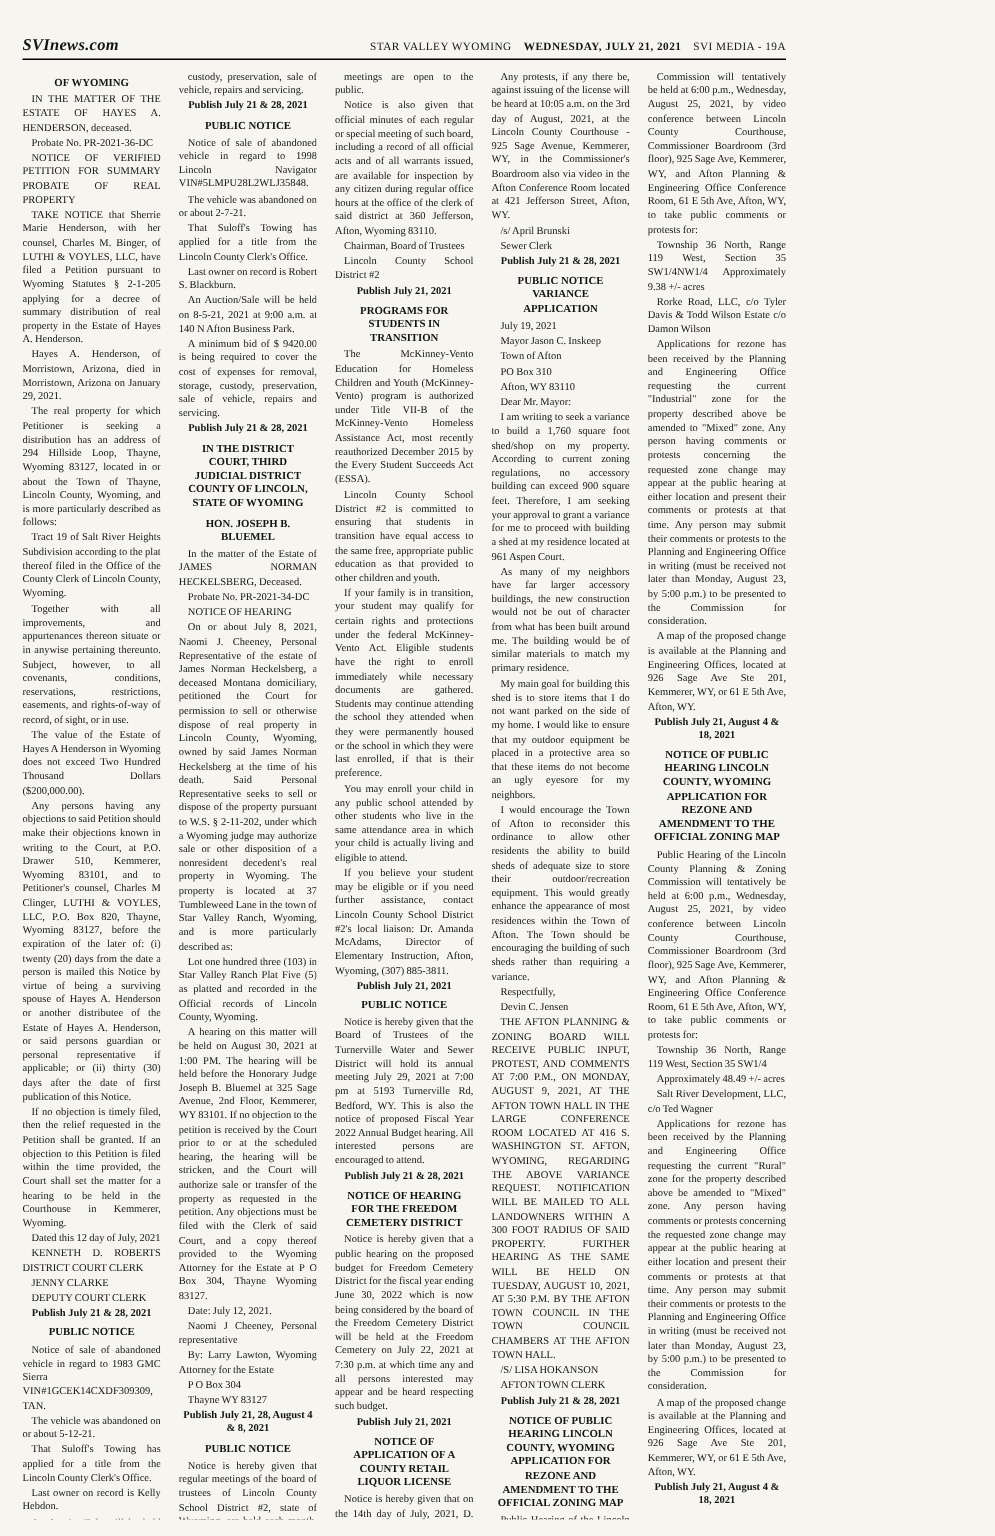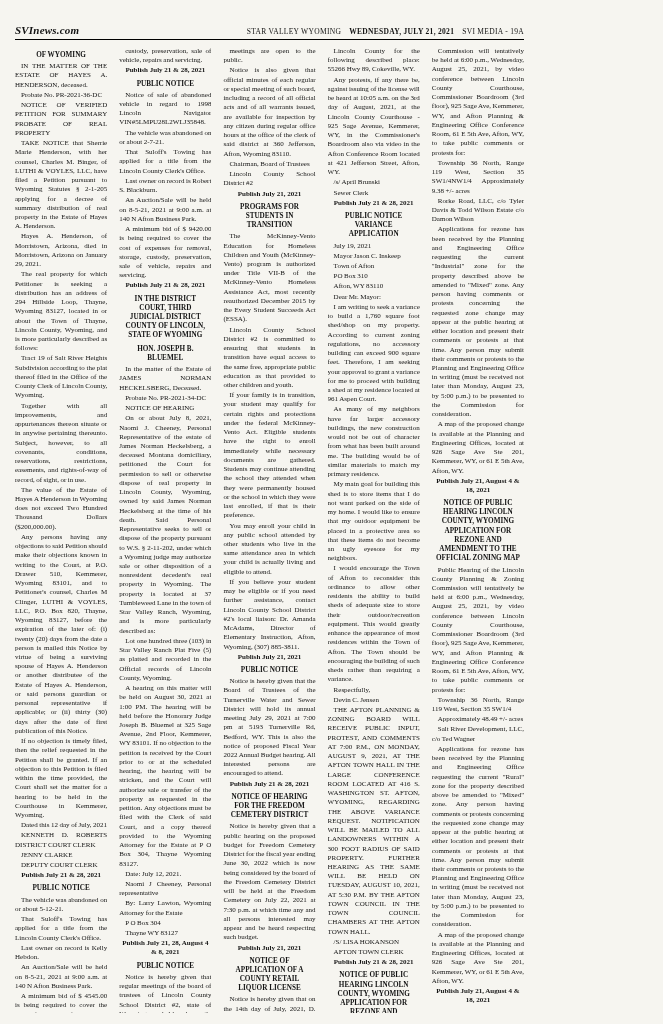--- a/index.html
+++ b/index.html
@@ -64,20 +64,21 @@
         <p class="p">Together with all improvements, and appurtenances thereon situate or in anywise pertaining thereunto. Subject, however, to all covenants, conditions, reservations, restrictions, easements, and rights-of-way of record, of sight, or in use.</p>
         <p class="p">The value of the Estate of Hayes A Henderson in Wyoming does not exceed Two Hundred Thousand Dollars ($200,000.00).</p>
         <p class="p">Any persons having any objections to said Petition should make their objections known in writing to the Court, at P.O. Drawer 510, Kemmerer, Wyoming 83101, and to Petitioner's counsel, Charles M Clinger, LUTHI &amp; VOYLES, LLC, P.O. Box 820, Thayne, Wyoming 83127, before the expiration of the later of: (i) twenty (20) days from the date a person is mailed this Notice by virtue of being a surviving spouse of Hayes A. Henderson or another distributee of the Estate of Hayes A. Henderson, or said persons guardian or personal representative if applicable; or (ii) thirty (30) days after the date of first publication of this Notice.</p>
         <p class="p">If no objection is timely filed, then the relief requested in the Petition shall be granted. If an objection to this Petition is filed within the time provided, the Court shall set the matter for a hearing to be held in the Courthouse in Kemmerer, Wyoming.</p>
         <p class="p">Dated this 12 day of July, 2021</p>
         <p class="p">KENNETH D. ROBERTS DISTRICT COURT CLERK</p>
         <p class="p">JENNY CLARKE</p>
         <p class="p">DEPUTY COURT CLERK</p>
         <p class="pub">Publish July 21 &amp; 28, 2021</p>
         <p class="h">PUBLIC NOTICE</p>
+        <p class="p">Notice of sale of abandoned vehicle in regard to 1983 GMC Sierra VIN#1GCEK14CXDF309309, TAN.</p>
         <p class="p">The vehicle was abandoned on or about 5-12-21.</p>
         <p class="p">That Suloff's Towing has applied for a title from the Lincoln County Clerk's Office.</p>
         <p class="p">Last owner on record is Kelly Hebdon.</p>
         <p class="p">An Auction/Sale will be held on 8-5-21, 2021 at 9:00 a.m. at 140 N Afton Business Park.</p>
         <p class="p">A minimum bid of $ 4545.00 is being required to cover the cost of expenses for removal, storage,</p>
       </div>
       <div class="col">
         <p class="p">custody, preservation, sale of vehicle, repairs and servicing.</p>
         <p class="pub">Publish July 21 &amp; 28, 2021</p>
         <p class="h">PUBLIC NOTICE</p>
@@ -121,21 +122,20 @@
         <p class="h">PUBLIC NOTICE</p>
         <p class="p">Notice is hereby given that the Board of Trustees of the Turnerville Water and Sewer District will hold its annual meeting July 29, 2021 at 7:00 pm at 5193 Turnerville Rd, Bedford, WY. This is also the notice of proposed Fiscal Year 2022 Annual Budget hearing. All interested persons are encouraged to attend.</p>
         <p class="pub">Publish July 21 &amp; 28, 2021</p>
         <p class="h">NOTICE OF HEARING FOR THE FREEDOM CEMETERY DISTRICT</p>
         <p class="p">Notice is hereby given that a public hearing on the proposed budget for Freedom Cemetery District for the fiscal year ending June 30, 2022 which is now being considered by the board of the Freedom Cemetery District will be held at the Freedom Cemetery on July 22, 2021 at 7:30 p.m. at which time any and all persons interested may appear and be heard respecting such budget.</p>
         <p class="pub">Publish July 21, 2021</p>
         <p class="h">NOTICE OF APPLICATION OF A COUNTY RETAIL LIQUOR LICENSE</p>
         <p class="p">Notice is hereby given that on the 14th day of July, 2021, D. Brad Leavitt dba Canyon Spirits aka Canyon Inn submitted an application for a Retail Liquor License in the office of the Clerk of</p>
       </div>
       <div class="col">
-        <p class="p">Lincoln County for the following described place: 55266 Hwy 89, Cokeville, WY.</p>
         <p class="p">Any protests, if any there be, against issuing of the license will be heard at 10:05 a.m. on the 3rd day of August, 2021, at the Lincoln County Courthouse - 925 Sage Avenue, Kemmerer, WY, in the Commissioner's Boardroom also via video in the Afton Conference Room located at 421 Jefferson Street, Afton, WY.</p>
         <p class="p">/s/ April Brunski</p>
         <p class="p">Sewer Clerk</p>
         <p class="pub">Publish July 21 &amp; 28, 2021</p>
         <p class="h">PUBLIC NOTICE VARIANCE APPLICATION</p>
         <p class="p">July 19, 2021</p>
         <p class="p">Mayor Jason C. Inskeep</p>
         <p class="p">Town of Afton</p>
         <p class="p">PO Box 310</p>
         <p class="p">Afton, WY 83110</p>

